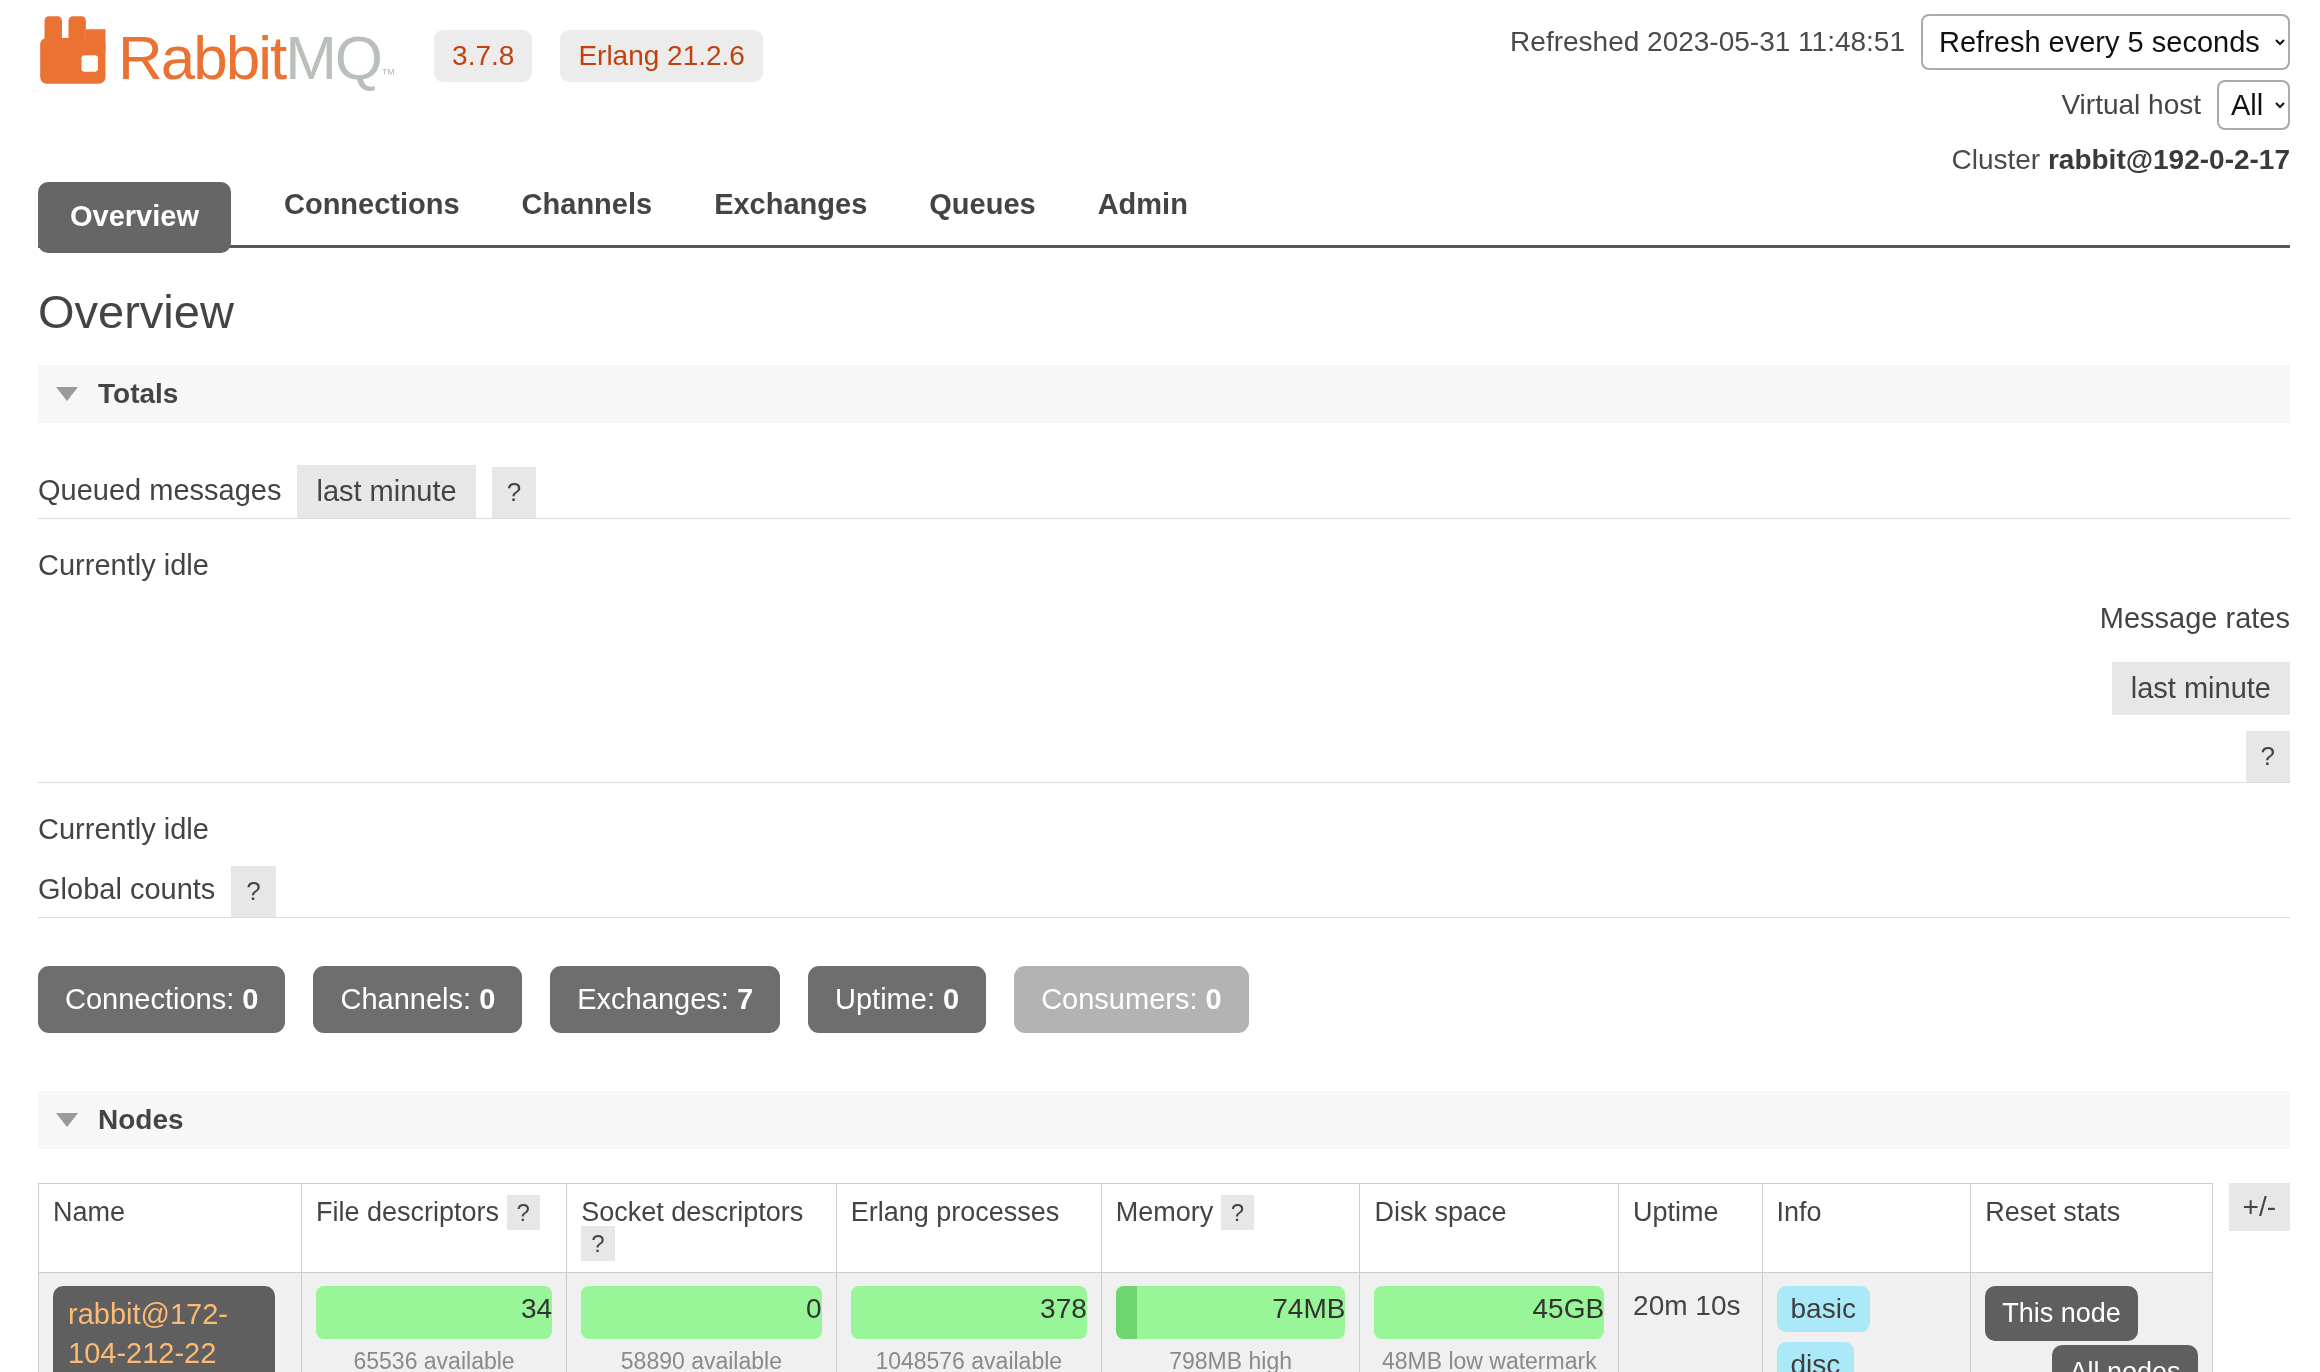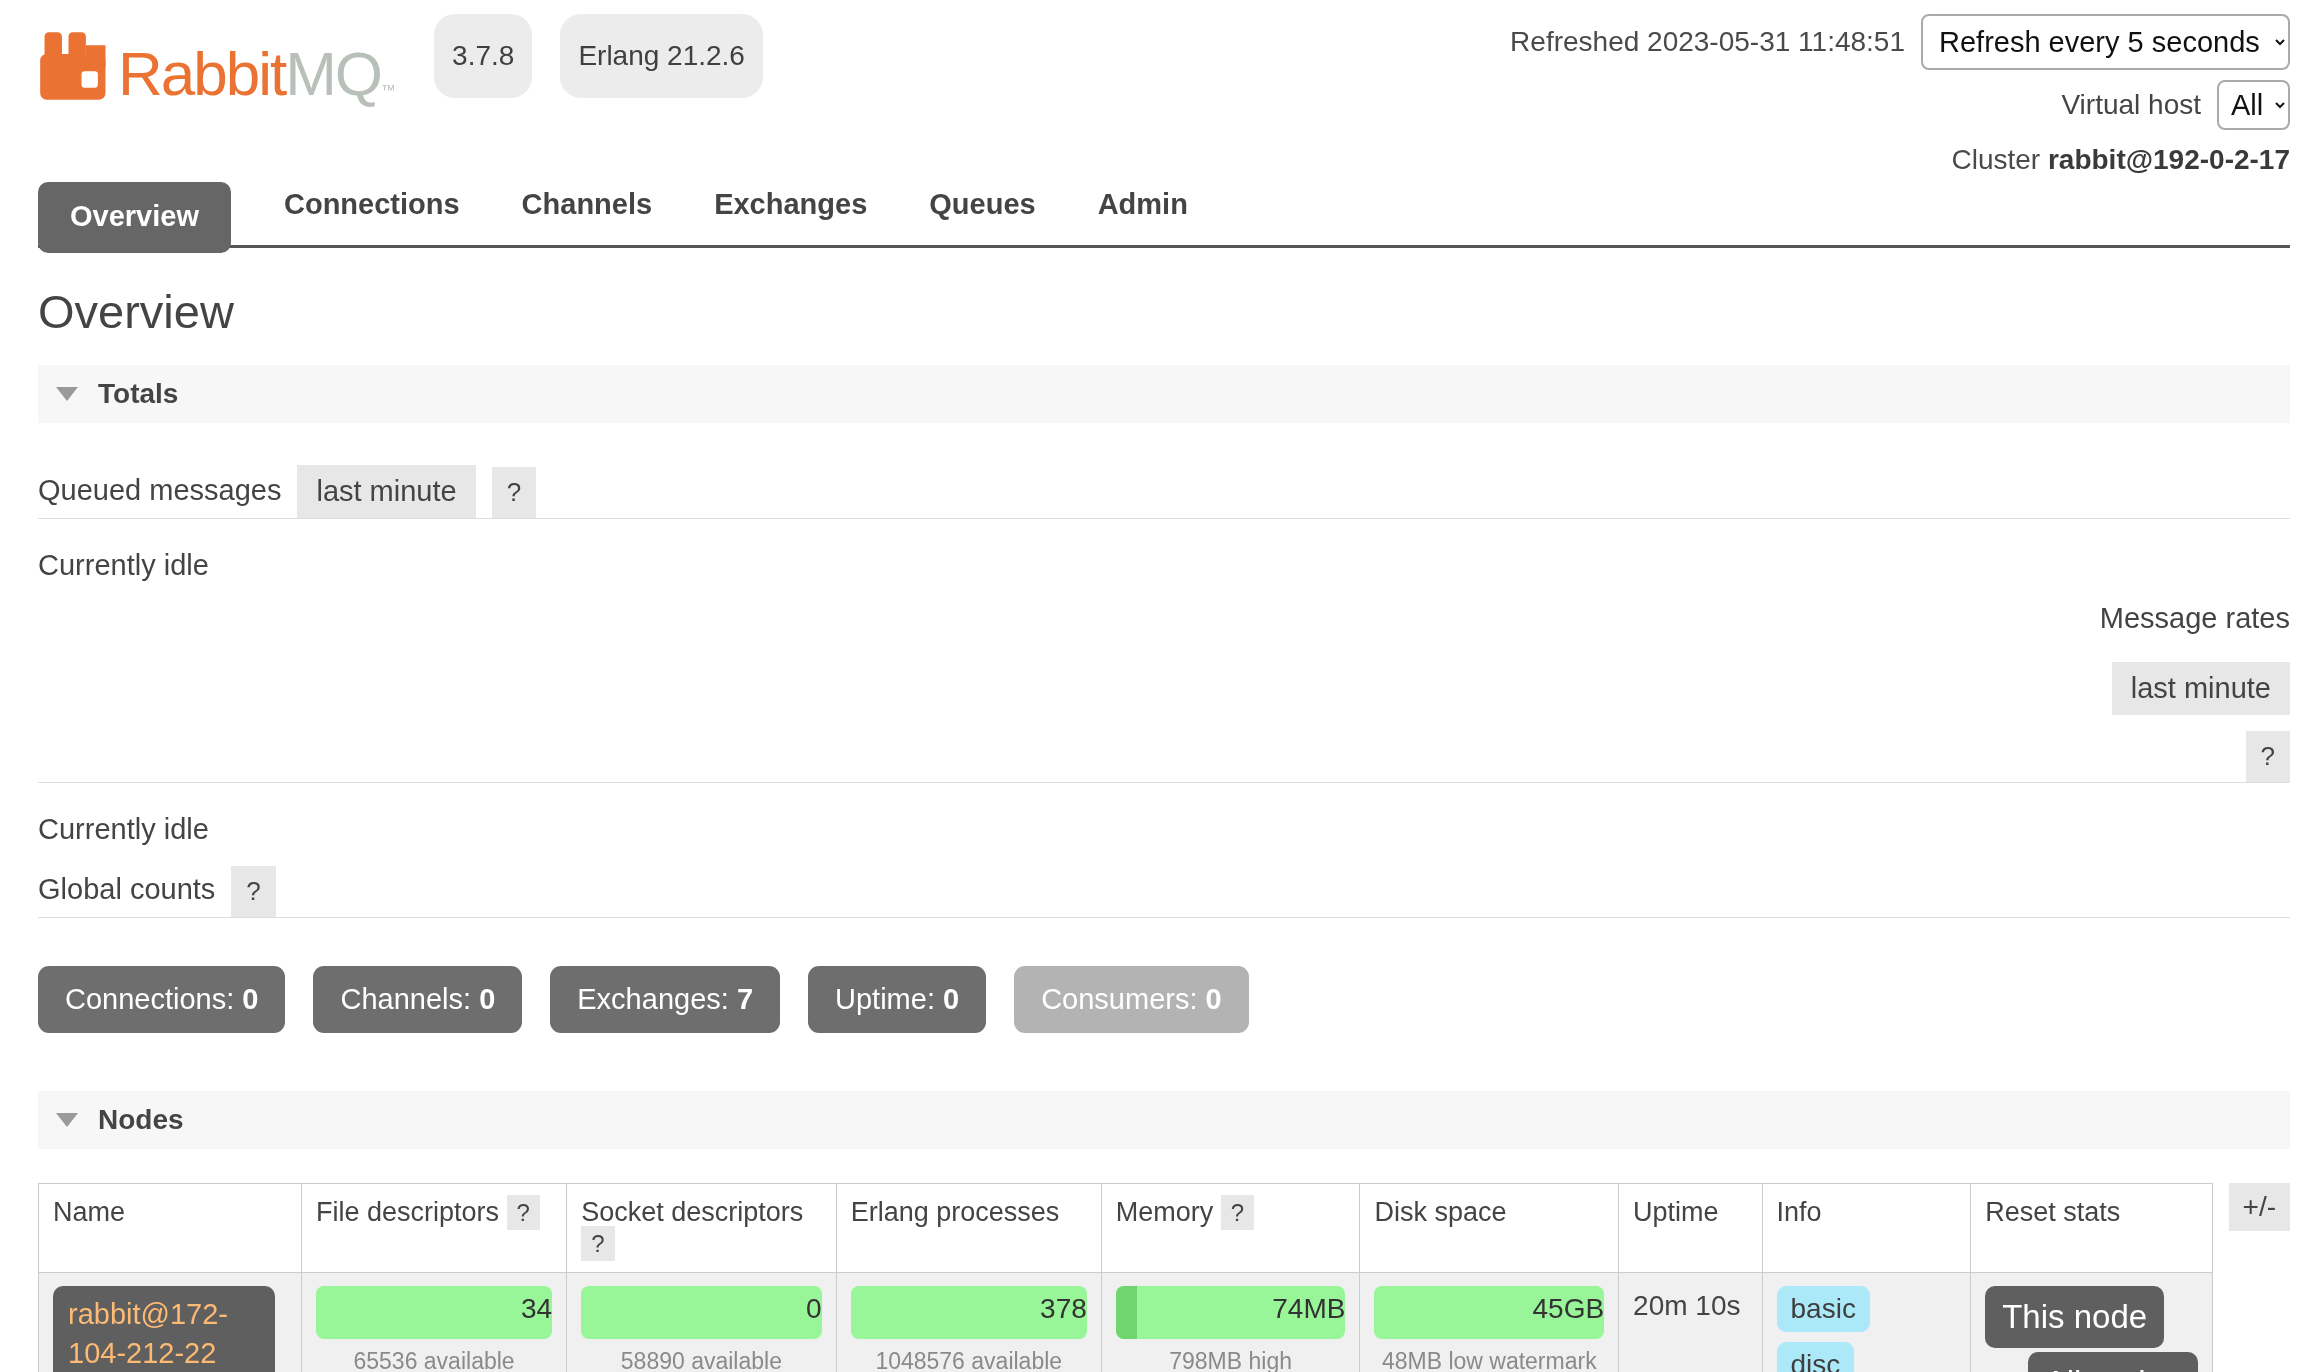--- a/index.html
+++ b/index.html
@@ -15,21 +15,21 @@
   
   .header { display:flex; justify-content:space-between; align-items:flex-start; padding-top:14px; }
   .header-left { display:flex; align-items:flex-end; gap:38px; }
   .logo { display:flex; align-items:flex-end; gap:6px; text-decoration:none; cursor:pointer; }
   .logo svg { width:74px; height:74px; display:block; }
   .brand { font-size:62px; line-height:0.95; letter-spacing:-2px; }
   .brand .b-rabbit { color:#ea7334; }
   .brand .b-mq { color:#b9bfb9; }
   .brand .b-tm { font-size:15px; color:#b9bfb9; letter-spacing:0; vertical-align:baseline; }
   .badges { display:flex; gap:28px; padding-bottom:6px; }
-  .badge { background:#ececec; border-radius:21px; padding:26px 18px; color:#404040; }
+  .badge { background:#ececec; border-radius:9px; padding:10px 18px; color:#c2410c; }
 
   .header-right { text-align:right; }
   .refresh-row { display:flex; align-items:center; justify-content:flex-end; gap:16px; color:#4a4a4a; }
   select {
     font-family: inherit; font-size:29px; color:#111;
     background:#fff; border:2px solid #aaa; border-radius:8px;
     padding:8px 12px; height:56px;
   }
   .vhost-row { margin-top:10px; display:flex; align-items:center; justify-content:flex-end; gap:16px; }
   .vhost-row select { height:50px; padding:4px 8px; }
@@ -83,21 +83,21 @@
     padding:9px 15px; width:222px; font-size:29px; line-height:1.35;
     overflow-wrap:anywhere; cursor:pointer;
   }
   .bar { position:relative; background:#98f598; border-radius:8px; height:53px; line-height:45px; text-align:right; color:#333; overflow:hidden; font-size:28px; }
   .bar .fill { position:absolute; left:0; top:0; bottom:0; background:#6fd66f; }
   .fill-memory { width:9.3%; }
   .bar .val { position:relative; }
   .bar-sub { text-align:center; color:#8a8a8a; font-size:23px; margin-top:9px; }
   .uptime-cell { line-height:1.45; }
   .info-badge { display:inline-block; background:#ace9f8; color:#3f3f3f; border-radius:9px; padding:7px 14px; margin:0 8px 10px 0; }
-  .reset-btn { display:inline-block; background:#5f5f5f; color:#fff; border-radius:10px; padding:12px 17px; font-size:33px; cursor:pointer; }
+  .reset-btn { display:inline-block; background:#5f5f5f; color:#fff; border-radius:10px; padding:12px 17px; font-size:27px; cursor:pointer; }
   .reset-row2 { text-align:right; margin-top:4px; }
 </style>
 </head>
 <body>
 
 <div class="page">
 
   <div class="header">
     <div class="header-left">
       <a class="logo">

